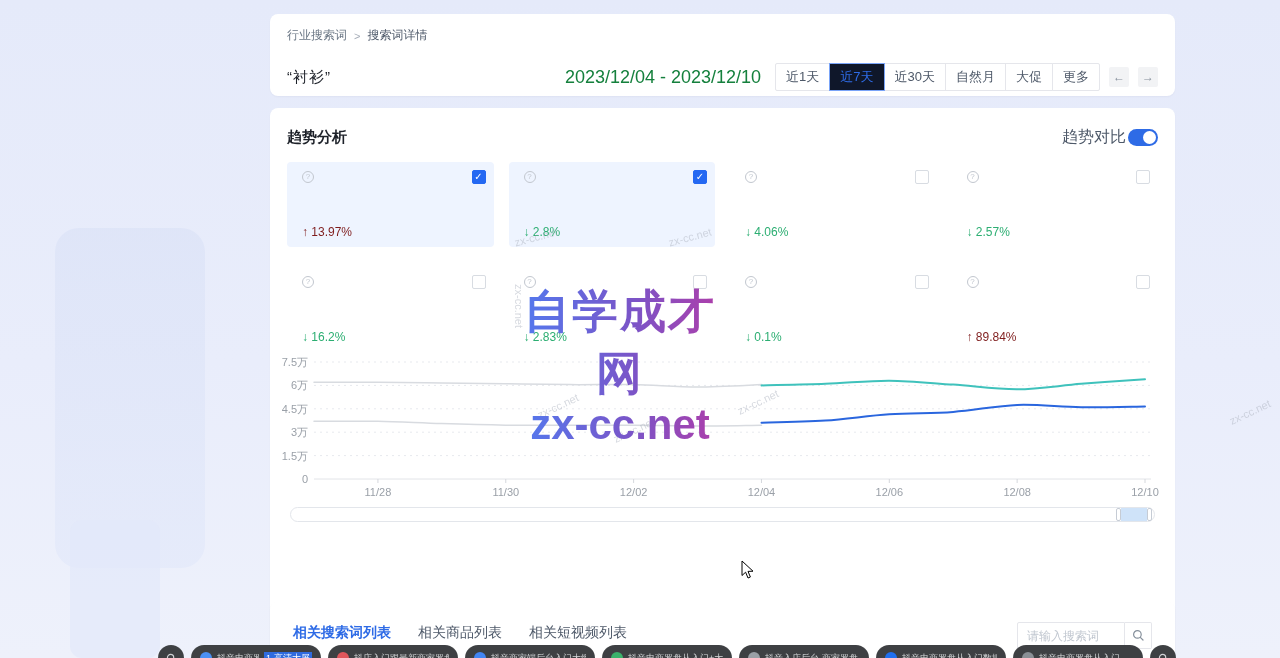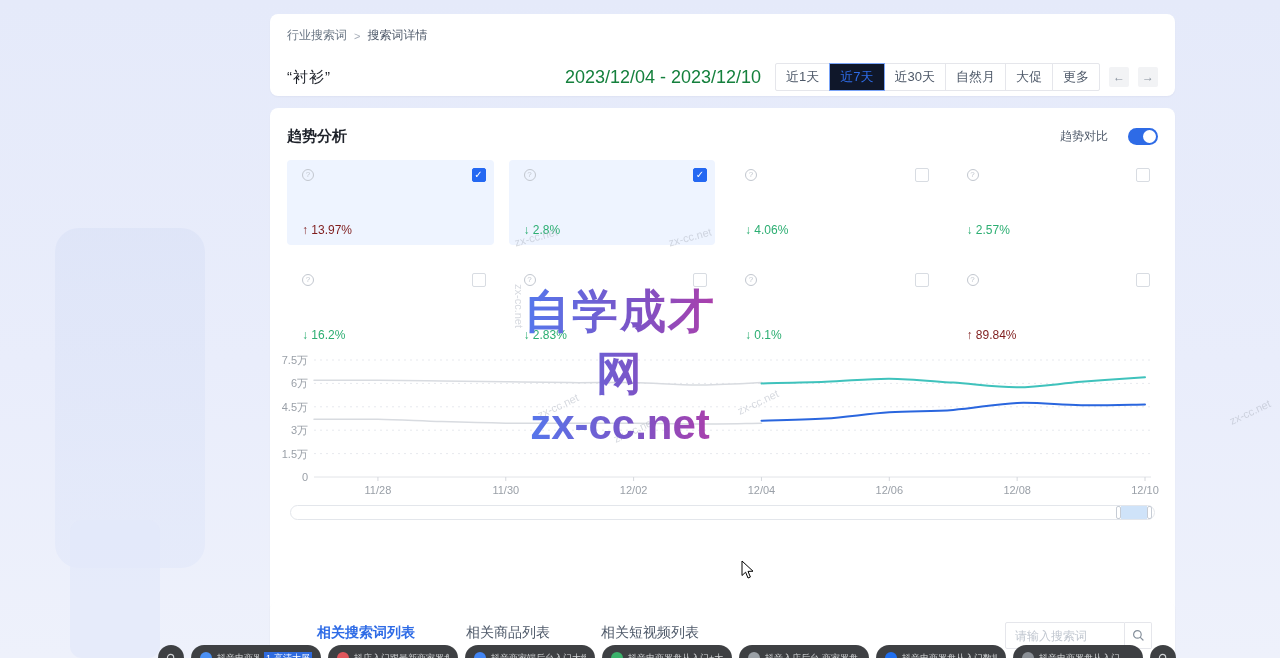--- a/index.html
+++ b/index.html
@@ -33,21 +33,21 @@
   }
   .btn-group button:first-child{border-radius:2px 0 0 2px;margin-left:0;}
   .btn-group button:last-child{border-radius:0 2px 2px 0;}
   .btn-group button.active{color:#2e6be6;border-color:#7aa4f8;z-index:2;background:#0f172a;}
   .nav-btn{width:20px;height:20px;border:none;background:#f2f3f5;border-radius:2px;color:#86909c;
     font-size:12px;line-height:20px;text-align:center;cursor:pointer;margin-left:9px;padding:0;}
 
   
   .trend-head{display:flex;align-items:center;justify-content:space-between;padding:19px 17px 0 17px;}
   .trend-title{font-size:15px;font-weight:700;color:#1d2129;}
-  .compare{display:flex;align-items:center;gap:20px;font-size:12px;color:#4e5969;}
+  .compare{display:flex;align-items:center;gap:2px;font-size:16px;color:#4e5969;}
   .toggle{width:30px;height:17px;border-radius:9px;background:#2e6be6;position:relative;cursor:pointer;}
   .toggle .knob{position:absolute;right:2px;top:2px;width:13px;height:13px;border-radius:50%;background:#fff;}
 
   .metrics{display:grid;grid-template-columns:repeat(4,1fr);column-gap:15px;row-gap:20px;margin:14px 17px 0 17px;}
   .metric{position:relative;height:85px;padding:9px 11px;border-radius:4px;}
   .metric.selected{background:#eef4ff;}
   .m-head{display:flex;align-items:center;gap:4px;font-size:12px;color:#4e5969;}
   .info{display:inline-block;width:12px;height:12px;border:1px solid #c2c7cf;border-radius:50%;
     color:#c2c7cf;font-size:8px;line-height:10px;text-align:center;}
   .checkbox{position:absolute;top:8px;right:8px;width:14px;height:14px;border-radius:2px;
@@ -72,24 +72,24 @@
   .chart svg{display:block;}
 
   .brush{margin:3px 20px 0 20px;width:865px;height:15px;border:1px solid #e3e6eb;border-radius:8px;
     background:#fff;position:relative;}
   .brush-sel{position:absolute;right:2px;top:0;width:36px;height:13px;display:flex;align-items:center;}
   .brush-h{width:5px;height:13px;background:#fff;border:1px solid #c6ccd5;border-radius:2px;}
   .brush-mid{flex:1;height:13px;background:#cfe3f9;}
 
   
   .tabs{display:flex;gap:27px;font-size:14px;color:#4e5969;}
-  .tab{cursor:pointer;white-space:nowrap;margin-left:24px;}
+  .tab{cursor:pointer;white-space:nowrap;}
   .tab.active{color:#2e6be6;font-weight:700;}
   .search-wrap{position:absolute;right:23px;top:20px;display:flex;}
-  .search-wrap input{width:120px;height:27px;border:1px solid #e5e6eb;border-radius:2px 0 0 2px;
+  .search-wrap input{width:108px;height:27px;border:1px solid #e5e6eb;border-radius:2px 0 0 2px;
     padding:0 9px;font-size:12px;color:#1d2129;outline:none;font-family:inherit;}
   .search-wrap input::placeholder{color:#c1c7d0;}
   .search-btn{width:27px;height:27px;border:1px solid #e5e6eb;border-left:none;background:#fff;
     border-radius:0 2px 2px 0;cursor:pointer;display:flex;align-items:center;justify-content:center;}
 
   
   .watermark{position:absolute;left:510px;top:281px;width:220px;text-align:center;pointer-events:none;z-index:5;}
   .wm1{font-size:46px;font-weight:700;letter-spacing:2px;
     background:linear-gradient(90deg,#4f7df2 0%,#7a55c8 55%,#b43ba6 100%);
     -webkit-background-clip:text;background-clip:text;color:transparent;}

